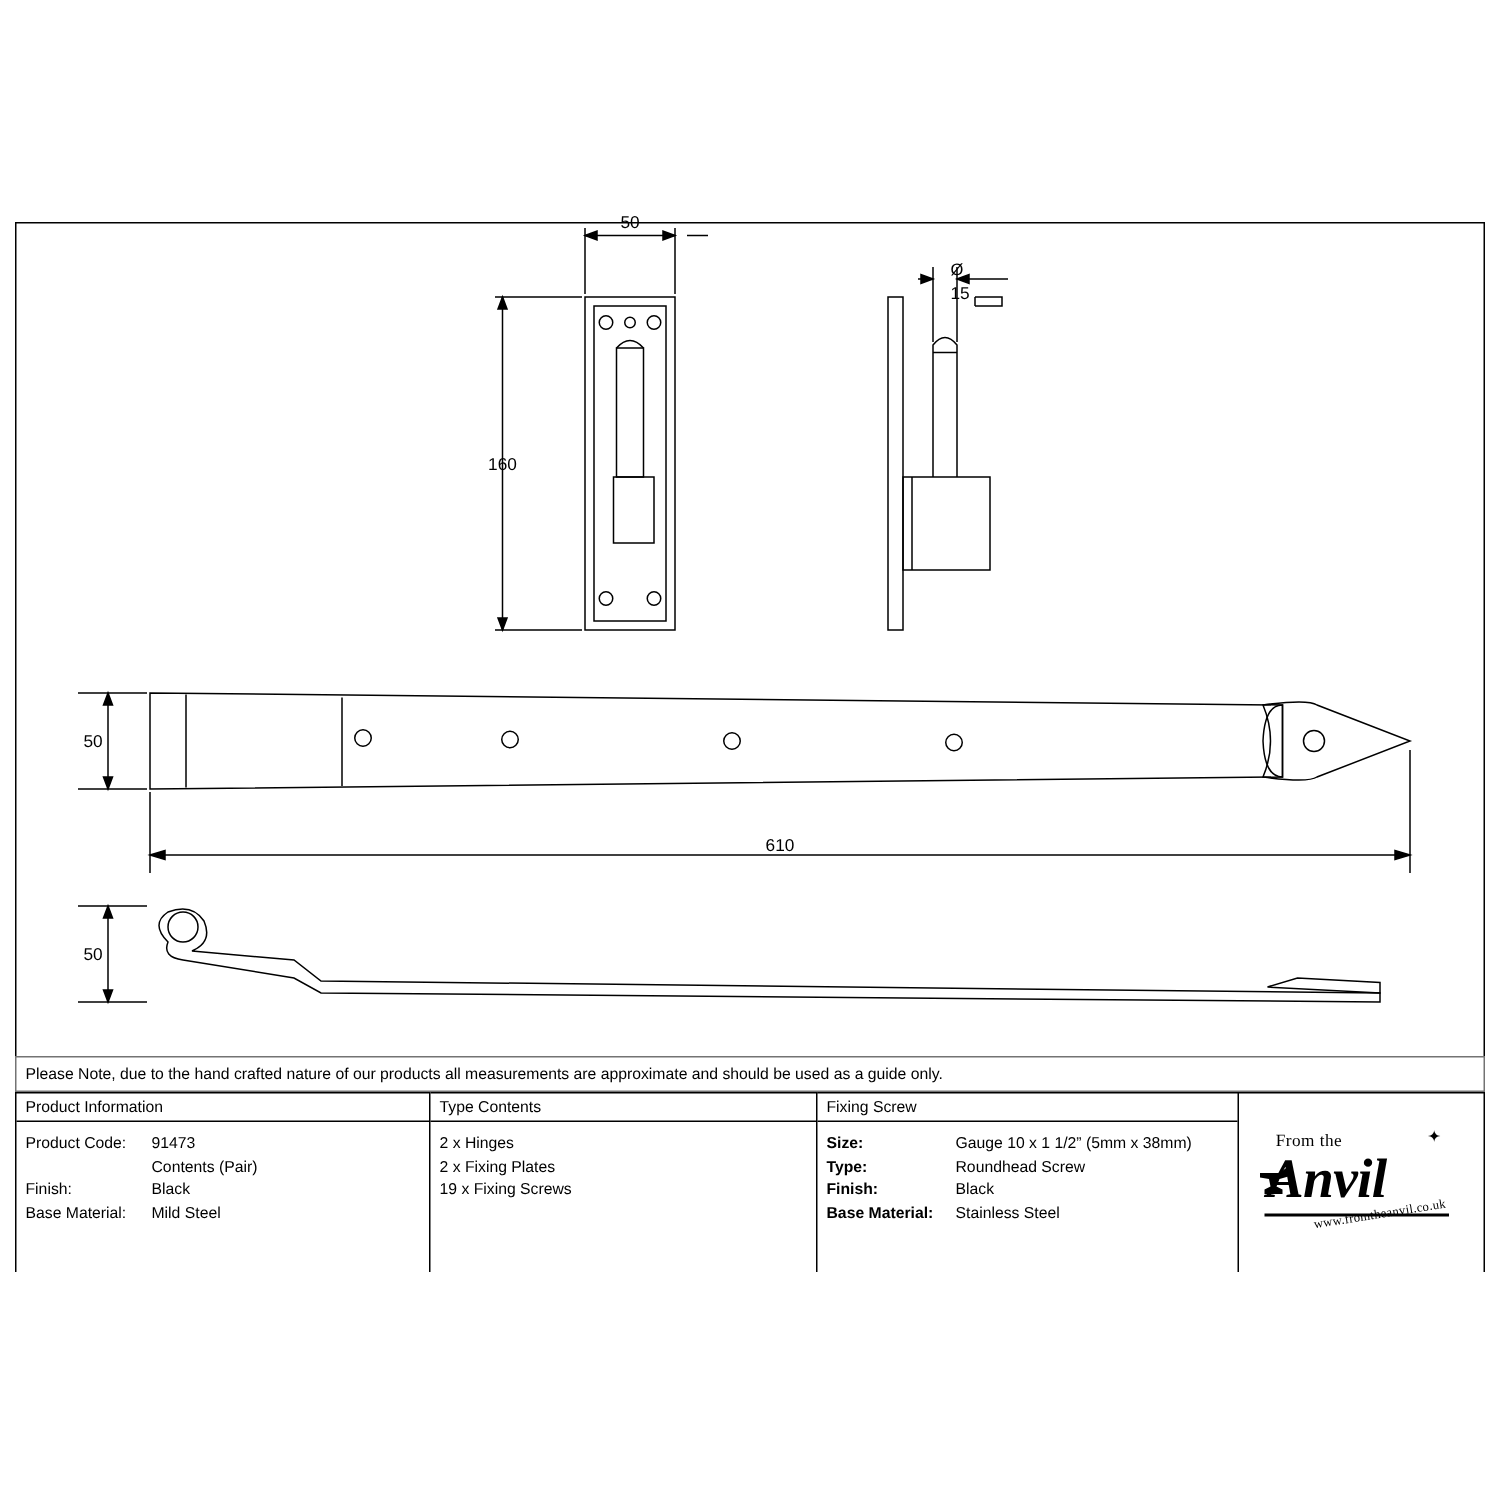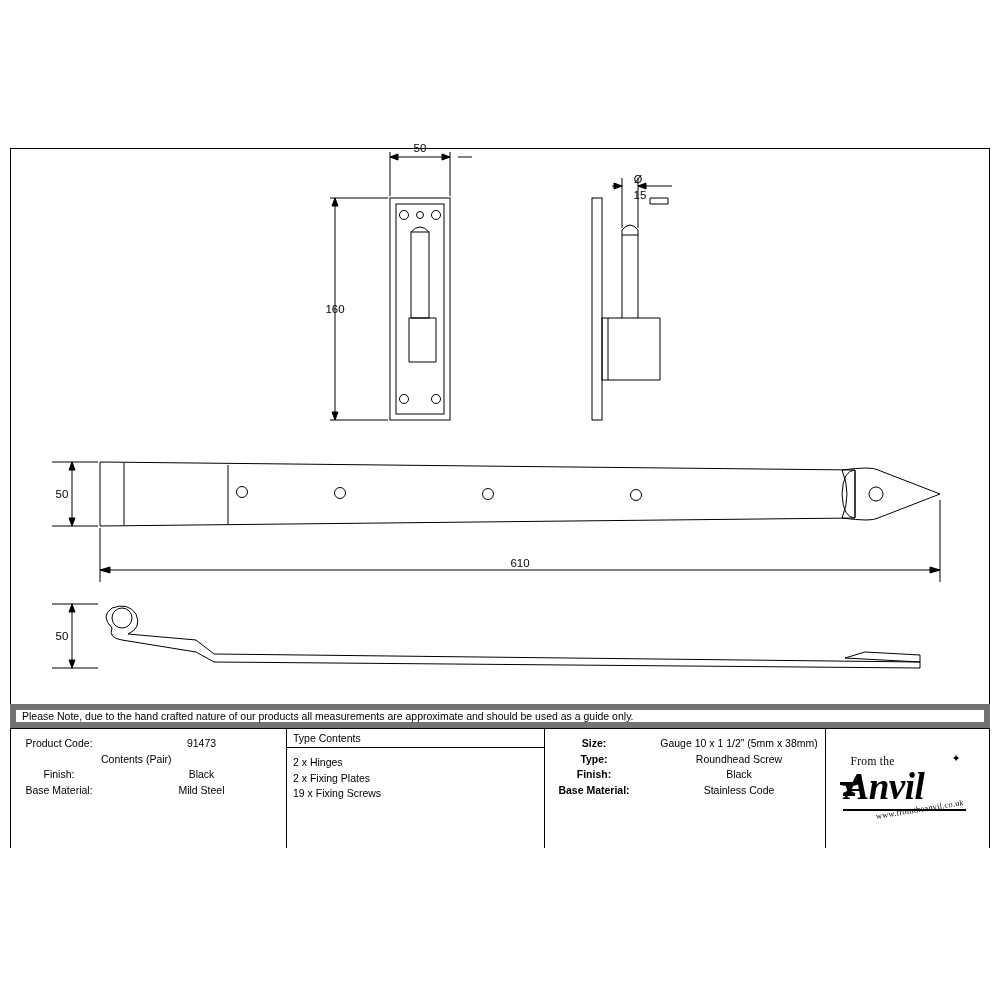--- a/index.html
+++ b/index.html
@@ -21,21 +21,21 @@
     left: 10px; top: 148px;
     width: 980px; height: 556px;
     border: 1px solid #000;
     border-bottom: none;
   }
   
   .note-strip {
     position: absolute;
     left: 10px; top: 704px;
     width: 980px; height: 24px;
-    border: 6px solid #737373;
+    border: 1px solid #737373;
     display: flex; align-items: center;
     padding-left: 6px;
     font-size: 10.5px;
   }
   
   .info-row {
     position: absolute;
     left: 10px; top: 728px;
     width: 980px; height: 123px;
     display: flex;
@@ -54,23 +54,23 @@
     font-size: 10.5px;
     padding: 3px 0 0 6px;
     height: 19px;
     border-bottom: 1px solid #000;
   }
   .col-body {
     padding: 7px 0 0 6px;
     font-size: 10.5px;
     line-height: 15.5px;
   }
-  .kv { display: flex; text-align: center; }
+  .kv { display: flex; }
   .kv .k { width: 84px; flex: none; }
-  .kv .v { flex: 1; margin-left: 16px; }
+  .kv .v { flex: 1; }
   .kv-indent { padding-left: 84px; }
   .pack-line { line-height: 15.5px; }
   .fix .k { width: 86px; font-weight: bold; }
 
   
   .logo-box {
     position: absolute;
     inset: 0;
     display: flex;
     align-items: center;
@@ -211,20 +211,21 @@
     <text x="62" y="640" text-anchor="middle" font-size="11.5">50</text>
   </svg>
 
   <div class="note-strip">
     <span>Please Note, due to the hand crafted nature of our products all measurements are approximate and should be used as a guide only.</span>
   </div>
 
   <div class="info-row">
 
     <div class="info-col col-a">
+      <div class="col-title">Product Information</div>
       <div class="col-body">
         <div class="kv">
           <span class="k">Product Code:</span>
           <span class="v">91473</span>
         </div>
         <div class="kv-indent">Contents (Pair)</div>
         <div class="kv">
           <span class="k">Finish:</span>
           <span class="v">Black</span>
         </div>
@@ -238,36 +239,37 @@
     <div class="info-col col-b">
       <div class="col-title">Type Contents</div>
       <div class="col-body">
         <div class="pack-line">2 x Hinges</div>
         <div class="pack-line">2 x Fixing Plates</div>
         <div class="pack-line">19 x Fixing Screws</div>
       </div>
     </div>
 
     <div class="info-col col-c">
+      <div class="col-title">Fixing Screw</div>
       <div class="col-body fix">
         <div class="kv">
           <span class="k">Size:</span>
           <span class="v">Gauge 10 x 1 1/2” (5mm x 38mm)</span>
         </div>
         <div class="kv">
           <span class="k">Type:</span>
           <span class="v">Roundhead Screw</span>
         </div>
         <div class="kv">
           <span class="k">Finish:</span>
           <span class="v">Black</span>
         </div>
         <div class="kv">
           <span class="k">Base Material:</span>
-          <span class="v">Stainless Code</span>
+          <span class="v">Stainless Steel</span>
         </div>
       </div>
     </div>
 
     <div class="info-col col-d">
       <div class="logo-box">
         <div class="logo-inner">
           <span class="logo-from">From the</span>
           <span class="logo-star">✦</span>
           <svg class="logo-anvil-shape" viewBox="0 0 22 20">

